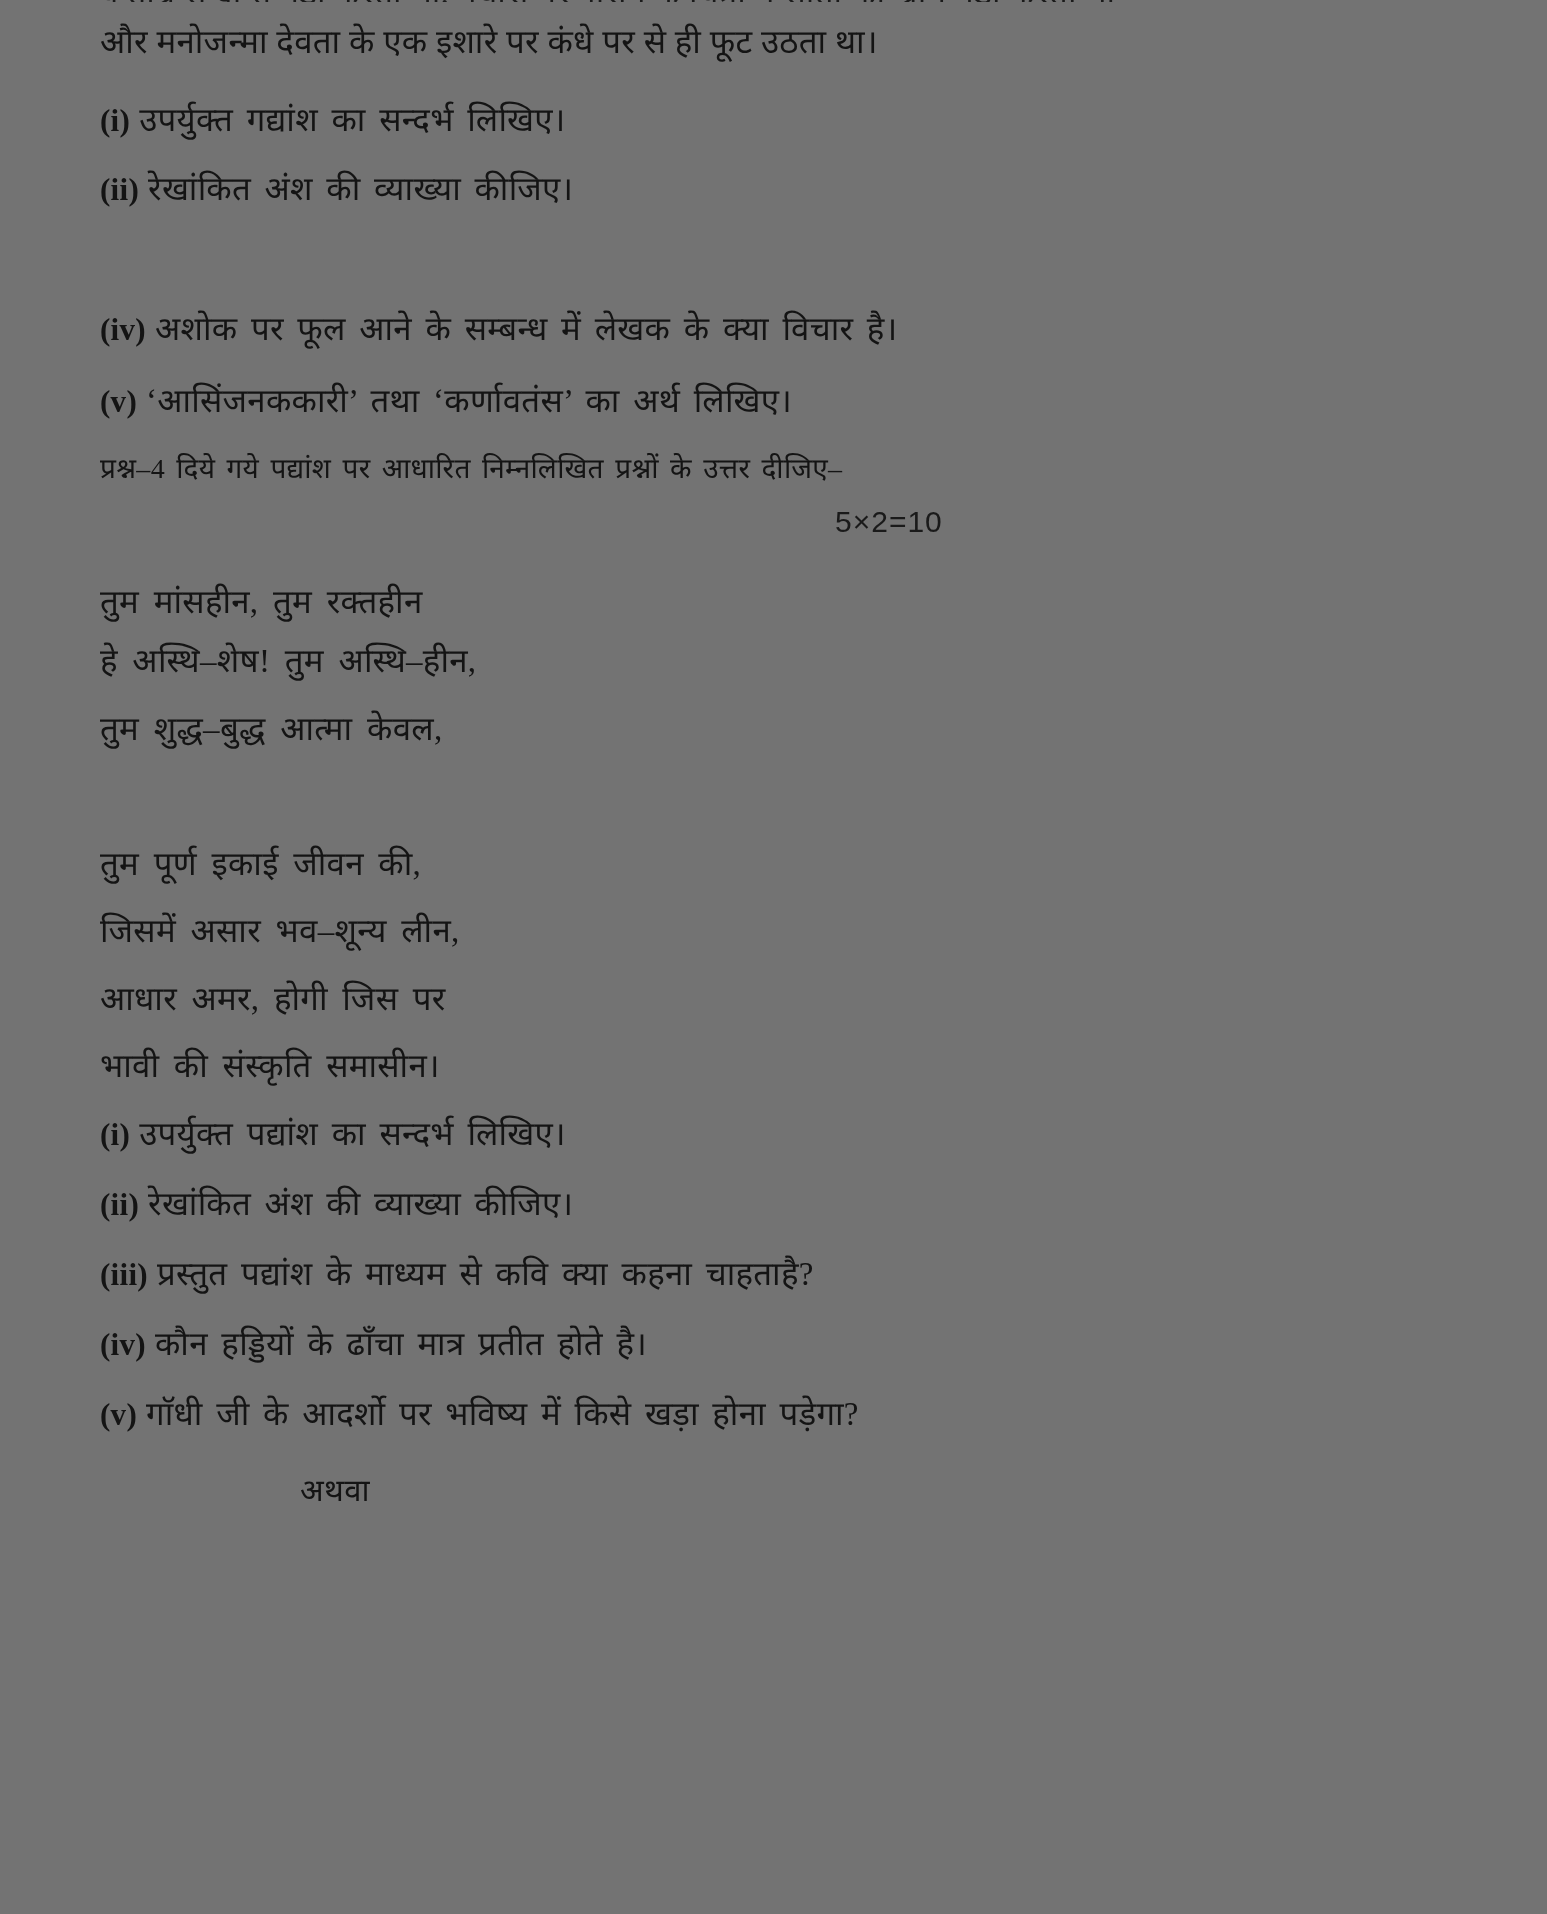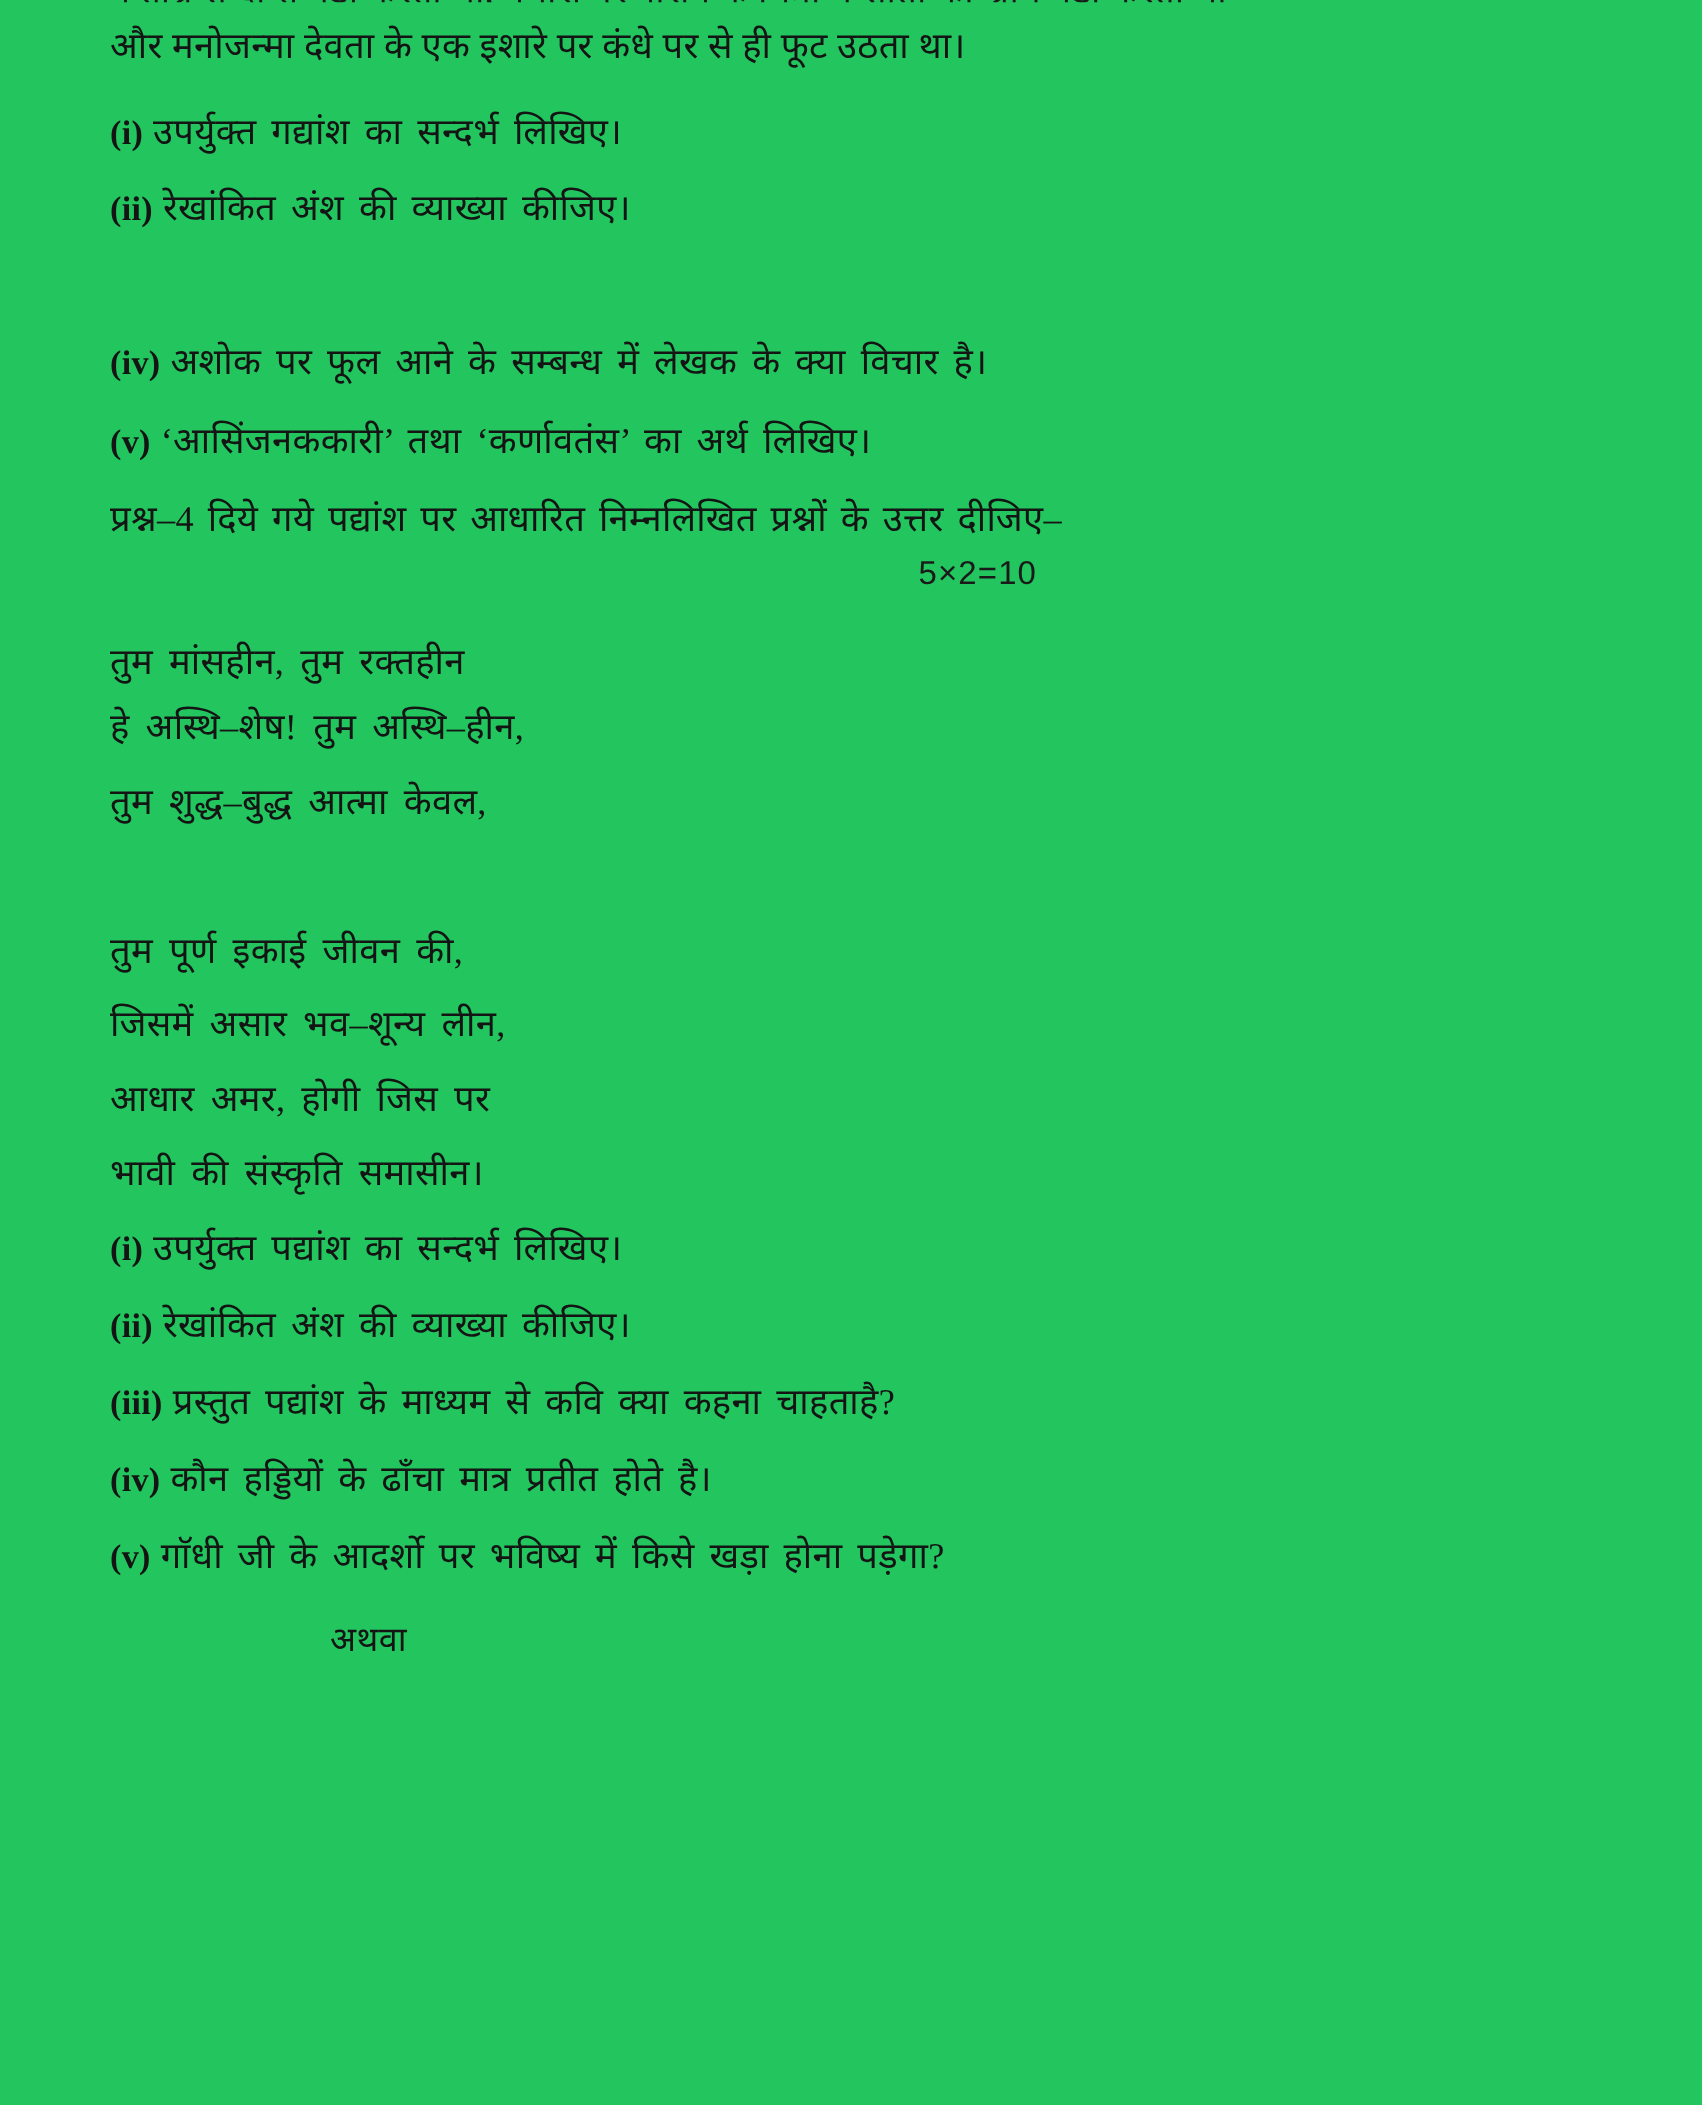--- a/index.html
+++ b/index.html
@@ -14,21 +14,21 @@
     color: #111111;
     overflow: hidden;
     position: relative;
   }
   .page {
     position: relative;
     width: 1547px;
     height: 1914px;
     box-sizing: border-box;
     padding: 0 80px 0 100px;
-    background: #22c55e;
+    background: #737373;
   }
 
   
   .line {
     font-size: 33px;
     line-height: 1.05;
     color: #141414;
     letter-spacing: 0.4px;
     white-space: nowrap;
   }
@@ -72,21 +72,21 @@
   }
   .qtext {
     margin-left: 9px;
     word-spacing: 5px;
   }
 
   
   .qheading {
     position: absolute;
     left: 100px;
-    font-size: 33px;
+    font-size: 28px;
     letter-spacing: 0.3px;
     color: #141414;
     word-spacing: 4px;
     white-space: nowrap;
   }
 
   
   .marks {
     position: absolute;
     font-family: "Liberation Sans", "DejaVu Sans", sans-serif;

